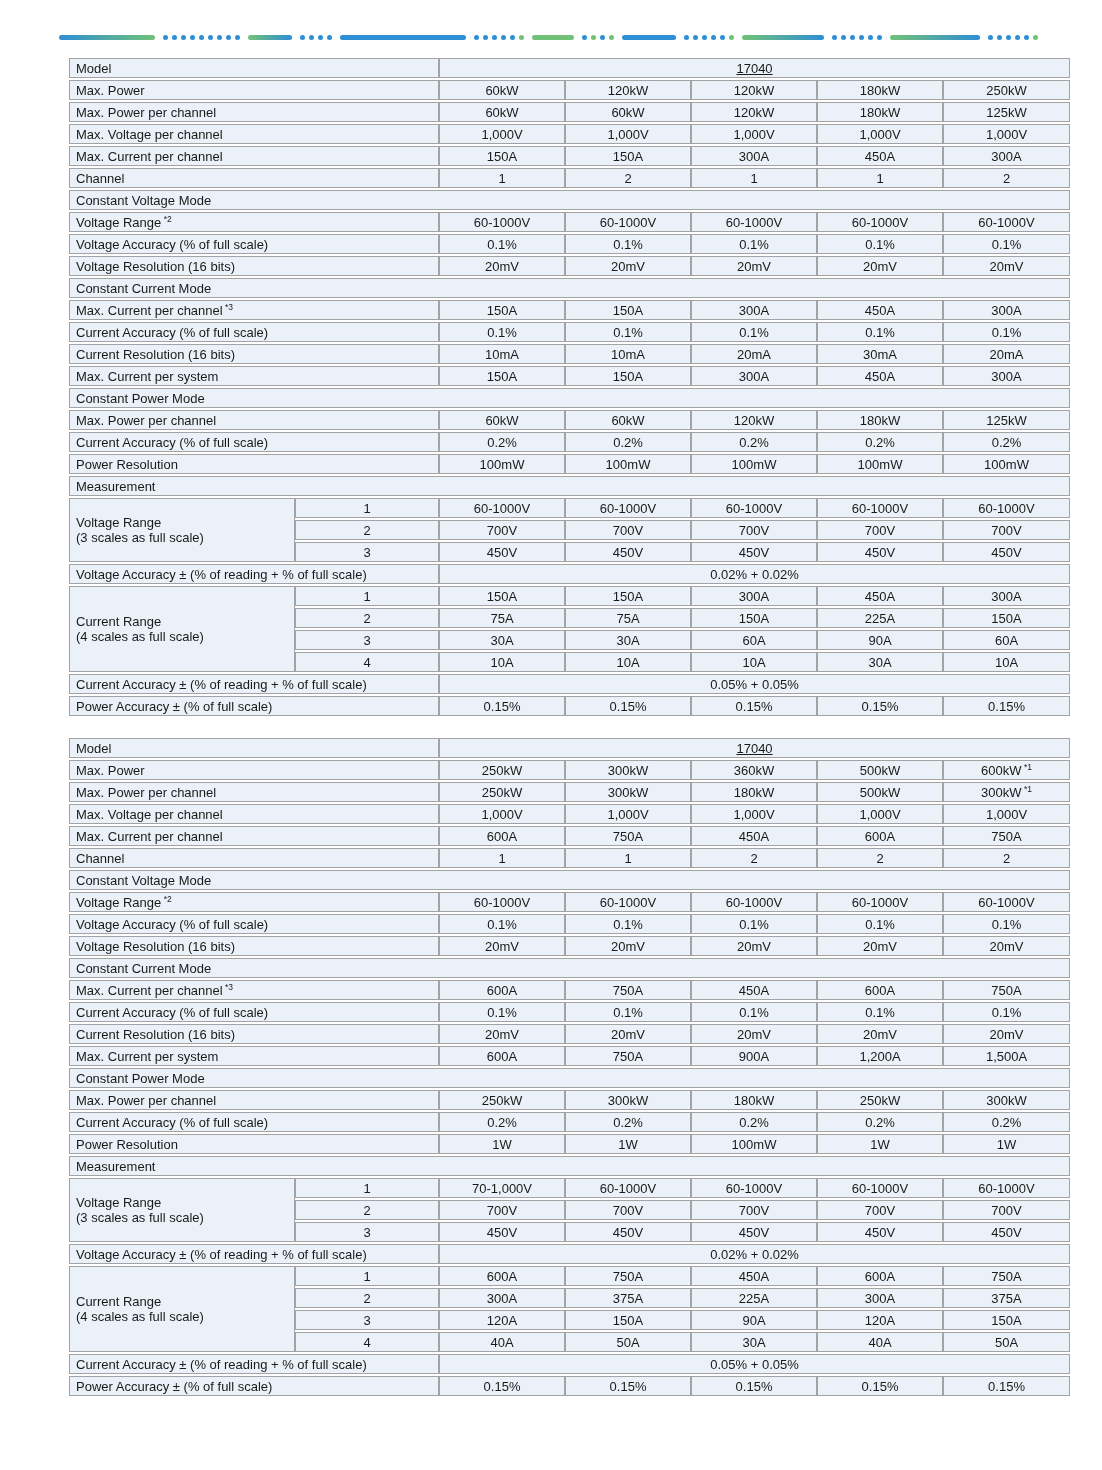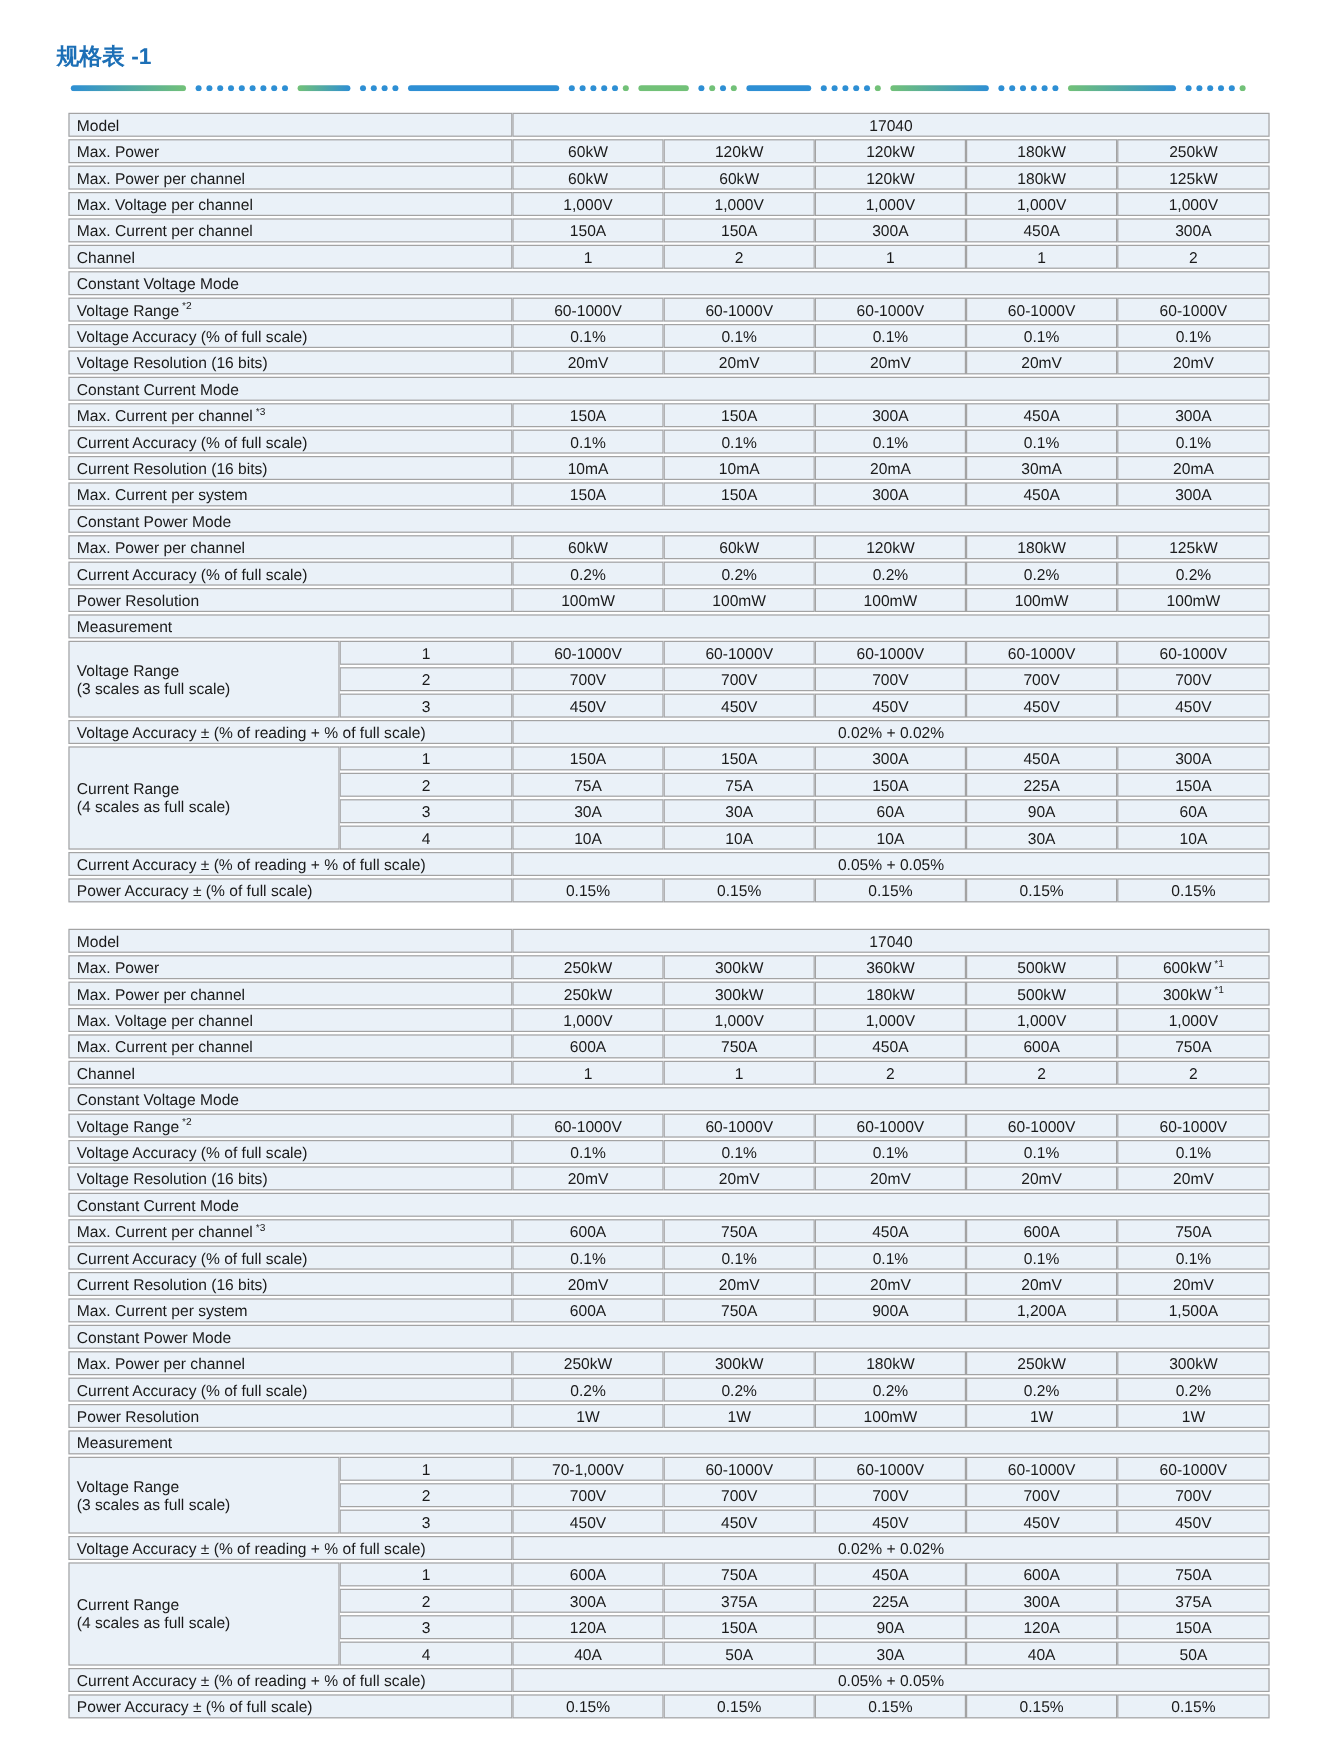--- a/index.html
+++ b/index.html
@@ -20,48 +20,47 @@
   }
   .divider .seg { height:5px; border-radius:3px; flex:0 0 auto; margin:0 4px; }
   .divider .dot { width:5px; height:5px; border-radius:50%; flex:0 0 auto; }
   .c-b  { background:#2e8fd4; }
   .c-g  { background:#72c178; }
   .c-bg { background:linear-gradient(90deg,#2e8fd4,#72c178); }
   .c-gb { background:linear-gradient(90deg,#72c178,#2e8fd4); }
   .d-b { background:#2e8fd4; }
   .d-g { background:#72c178; }
 
-  .tables { margin-left:12px; }
+  .tables { margin-left:24px; }
   table.spec {
     border-collapse:separate; border-spacing:0 2px;
     table-layout:fixed; width:1001px;
     font-size:13px; color:#1a1a1a;
     margin-bottom:18px;
   }
   table.spec td {
     box-sizing:border-box;
     border:1px solid #a3a3a3;
     background:#eaf1f8;
     height:20px; padding:0 6px;
     white-space:nowrap; overflow:hidden;
     vertical-align:middle;
   }
   td.lbl { text-align:left; }
   td.grp { vertical-align:middle; line-height:15px; }
   td.idx { text-align:center; padding:0 2px; }
   td.val { text-align:center; padding:0 2px; }
   td.sec { background:#74bde4; font-weight:normal; }
-  td.sec.center { text-align:center; }
+  td.sec.center { text-align:center;text-decoration:underline; }
   sup { font-size:8.5px; line-height:0; }
 </style>
 </head>
 <body>
 
 <div class="page">
-  <h1 class="title">规格表 -1</h1>
   <div class="divider">
       <span class="seg c-bg" style="width: 96px;"></span>
       <span class="dot d-b"></span>
       <span class="dot d-b"></span>
       <span class="dot d-b"></span>
       <span class="dot d-b"></span>
       <span class="dot d-b"></span>
       <span class="dot d-b"></span>
       <span class="dot d-b"></span>
       <span class="dot d-b"></span>

